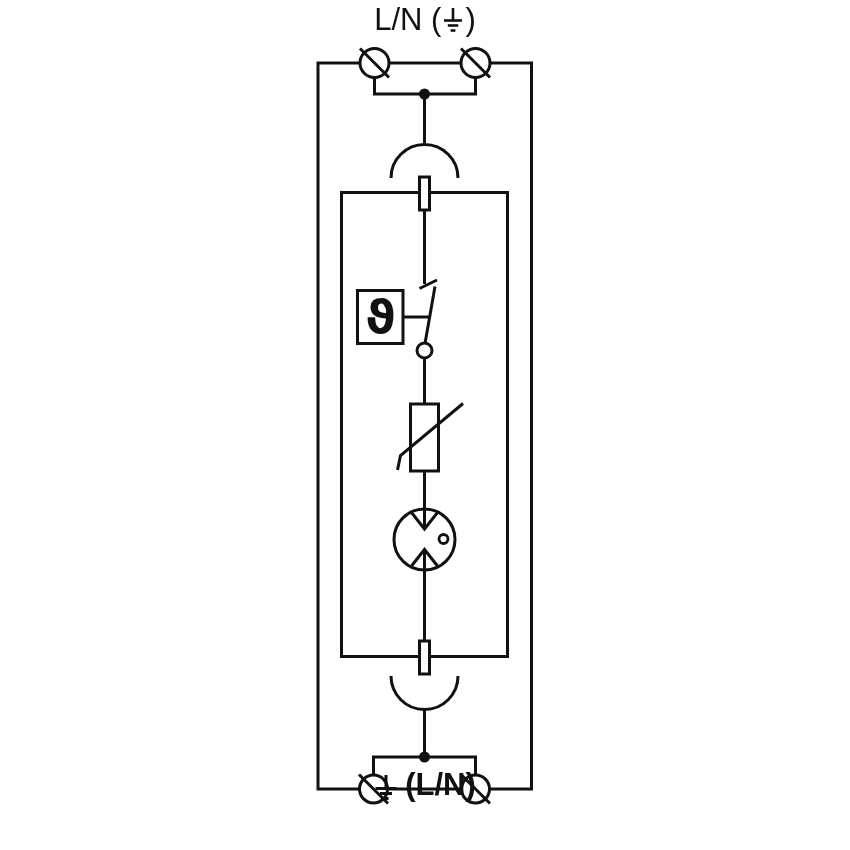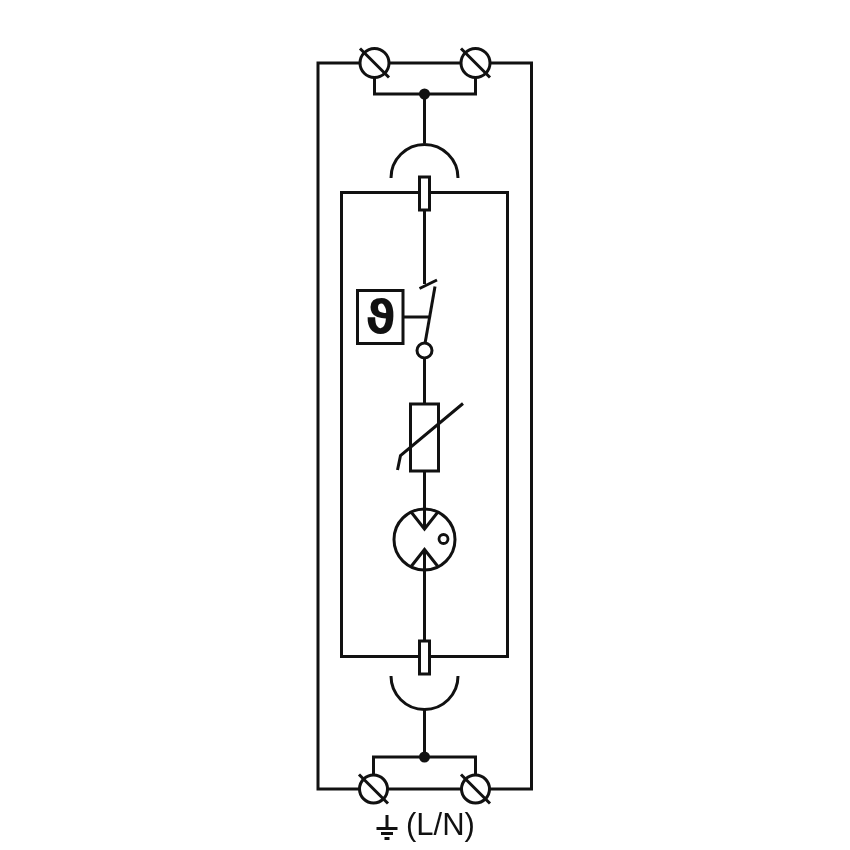--- a/index.html
+++ b/index.html
@@ -13,21 +13,21 @@
   }
   svg.schematic{position:absolute;left:0;top:0;}
   .label{
     position:absolute;left:0;width:100%;
     display:flex;justify-content:center;align-items:flex-start;
     white-space:pre;
     font-size:31px;line-height:1.15;font-weight:400;
     color:var(--line,#111111);
   }
   .label-top{top:2px;}
-  .label-bottom{top:807px;}
+  .label-bottom{top:767px;font-weight:bold;}
   .earth-sm{display:block;margin:5px 1px 0 1px;}
   .earth-lg{display:block;margin:7px 7px 0 0;}
 </style>
 </head>
 <body>
 
 <div class="stage">
 
   <svg class="schematic" width="850" height="850" viewBox="0 0 850 850" fill="none" stroke="currentColor" stroke-width="3" stroke-linecap="butt">
 
@@ -78,20 +78,30 @@
     <path d="M424.5 709.5 V757"></path>
     <circle cx="424.5" cy="757" r="5.5" fill="currentColor" stroke="none"></circle>
     <path d="M373.5 775.5 V757 H475.5 V775.5"></path>
 
     <circle cx="373.5" cy="789" r="14" fill="#ffffff"></circle>
     <path d="M359 774.5 L388 803.5"></path>
     <circle cx="475.5" cy="789" r="14" fill="#ffffff"></circle>
     <path d="M461 774.5 L490 803.5"></path>
   </svg>
 
+  <div class="label label-top">
+    <span>L/N (</span>
+    <svg class="earth-sm" width="22" height="26" viewBox="0 0 22 26" stroke="currentColor" fill="none" stroke-width="2.6">
+      <path d="M11 1 V13"></path>
+      <path d="M2 13.5 H20"></path>
+      <path d="M5.8 18.5 H16.2"></path>
+      <path d="M8.6 23.5 H13.4"></path>
+    </svg>
+    <span>)</span>
+  </div>
 
   <div class="label label-bottom">
     <svg class="earth-lg" width="24" height="26" viewBox="0 0 24 26" stroke="currentColor" fill="none" stroke-width="3">
       <path d="M12 1 V14"></path>
       <path d="M1.5 14.5 H22.5"></path>
       <path d="M6 19.5 H18"></path>
       <path d="M9.5 24.5 H14.5"></path>
     </svg>
     <span>(L/N)</span>
   </div>

